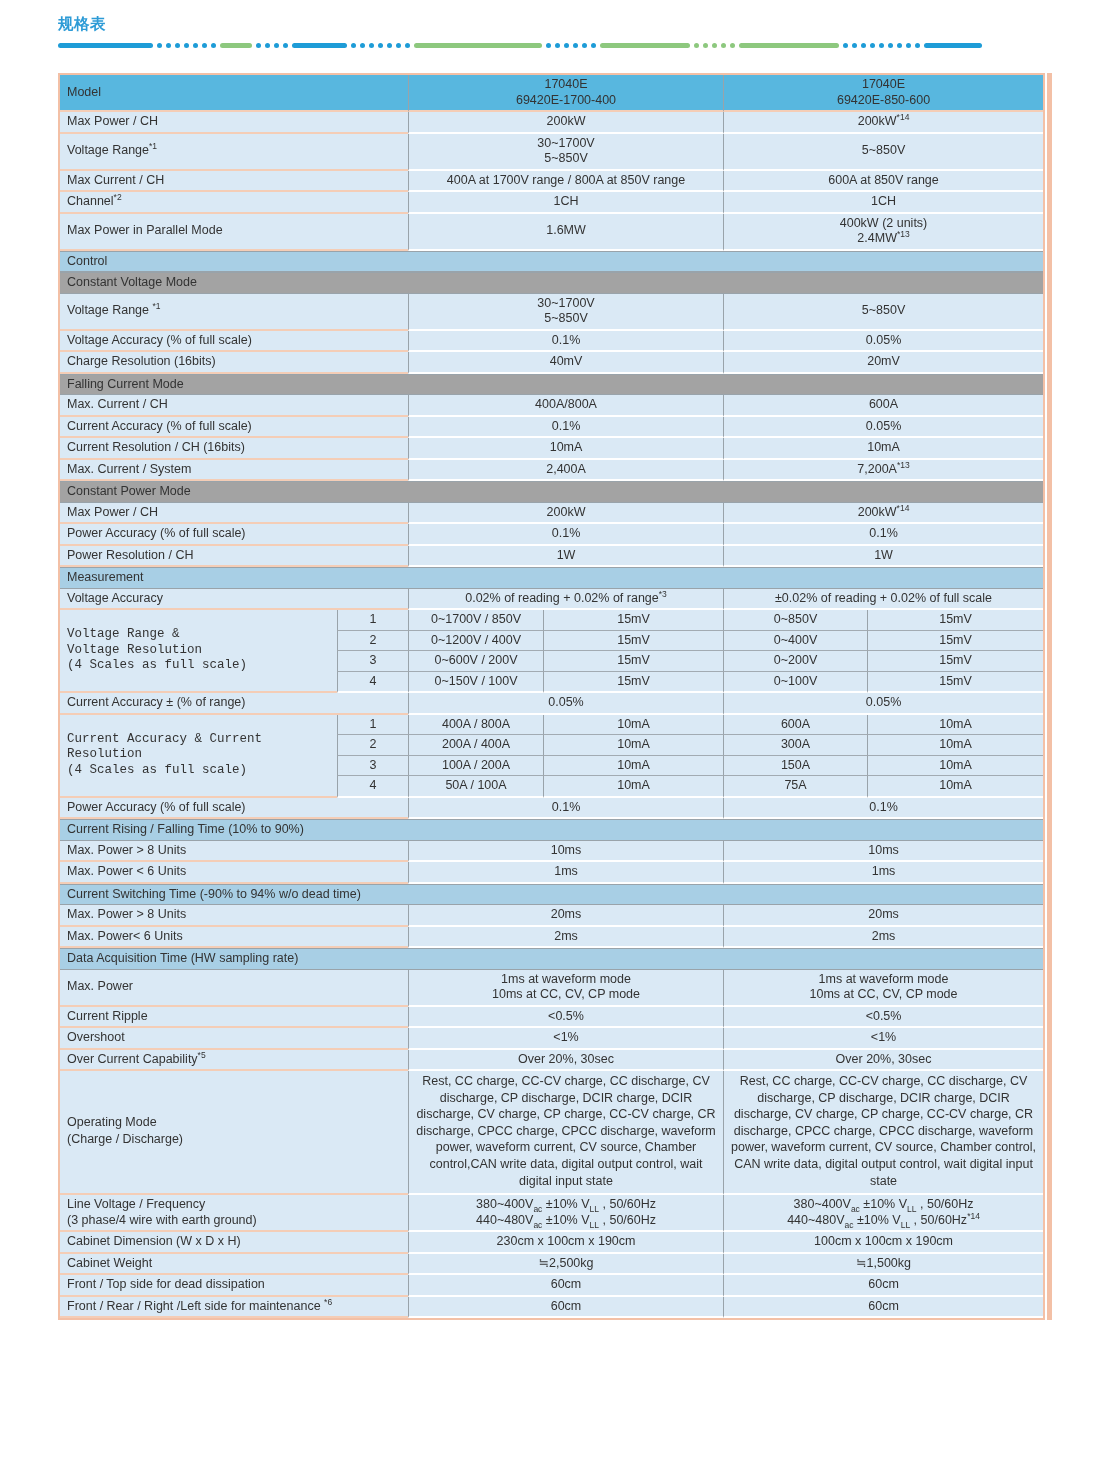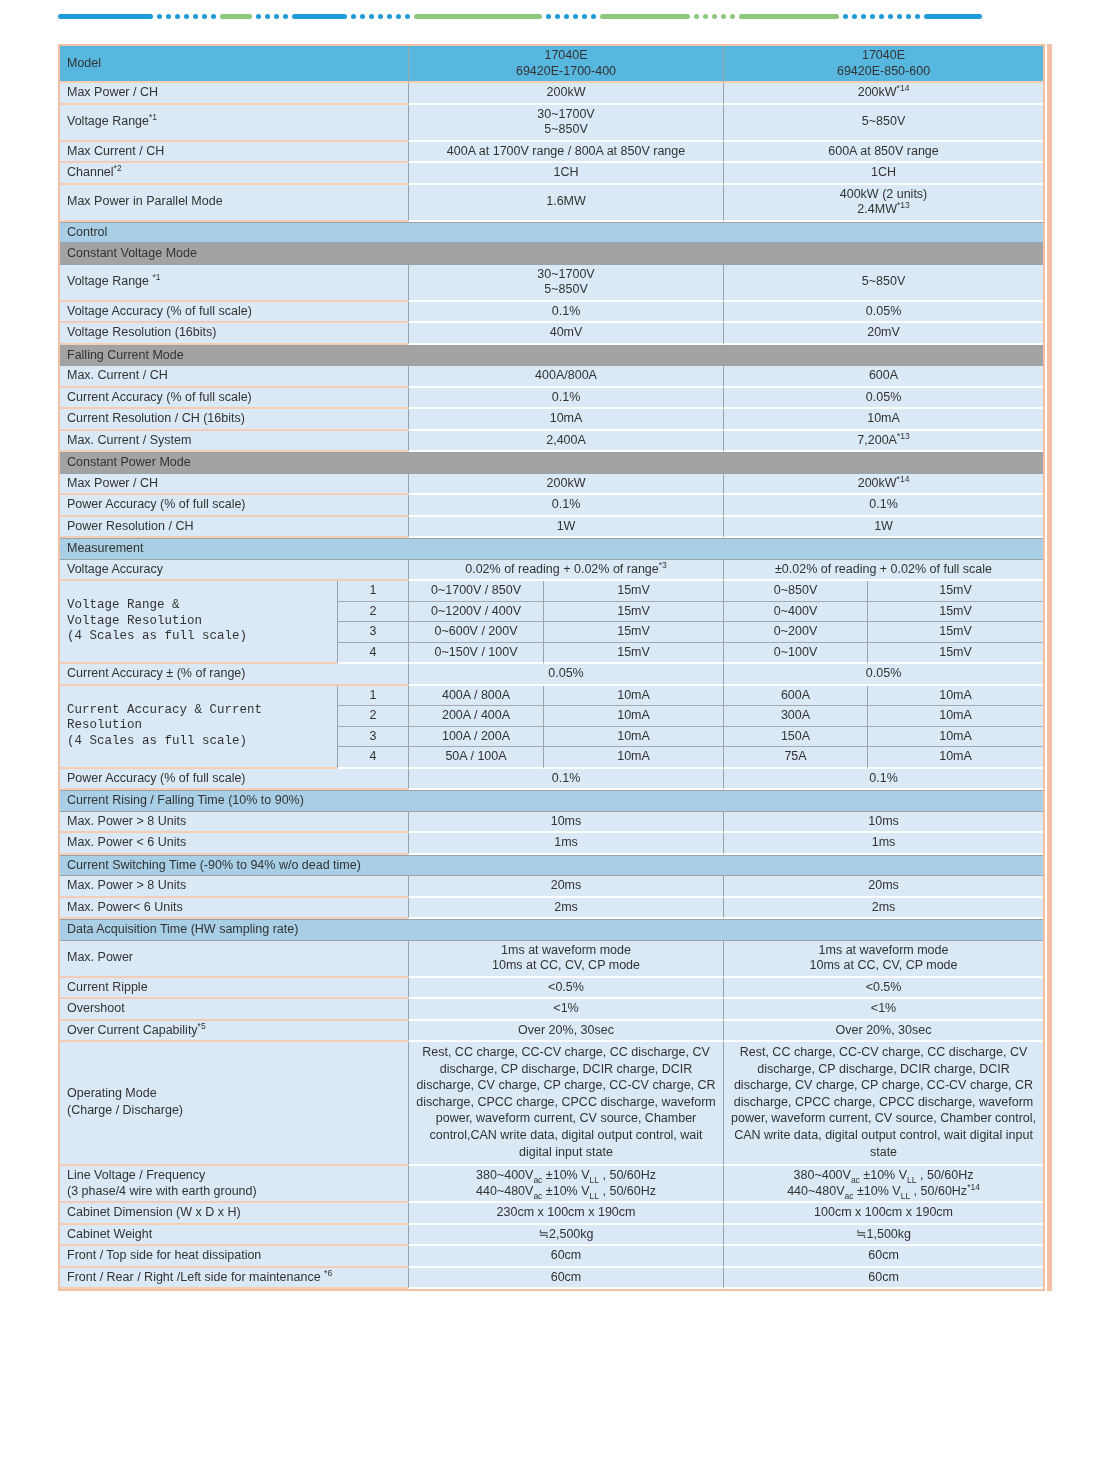--- a/index.html
+++ b/index.html
@@ -24,20 +24,21 @@
   td.sub{border-bottom:1px solid #A2ABB2;}
   tr.sublast td.sub{border-bottom:2px solid #ffffff;}
   td.sublbl{border-bottom:2px solid #F4CDB6;font-family:Liberation Mono, monospace;}
   td.op{line-height:16.6px;padding-bottom:4px;}
   sup,sub{font-size:8.5px;line-height:0;}
 </style>
 </head>
 <body>
 
 <div class="page">
+  <h1 class="title">规格表</h1>
   <div class="divider">
       <span class="bar" style="width: 95px; background: rgb(30, 156, 215);"></span>
       <span class="dot" style="background: rgb(30, 156, 215);"></span>
       <span class="dot" style="background: rgb(30, 156, 215);"></span>
       <span class="dot" style="background: rgb(30, 156, 215);"></span>
       <span class="dot" style="background: rgb(30, 156, 215);"></span>
       <span class="dot" style="background: rgb(30, 156, 215);"></span>
       <span class="dot" style="background: rgb(30, 156, 215);"></span>
       <span class="dot" style="background: rgb(30, 156, 215);"></span>
       <span class="bar" style="width: 32px; background: rgb(141, 200, 126);"></span>
@@ -130,21 +131,21 @@
             <td class="lbl" colspan="2">Voltage Range <sup>*1</sup></td>
             <td class="val" colspan="2">30~1700V<br>5~850V</td>
             <td class="val" colspan="2">5~850V</td>
           </tr>
           <tr class="datarow">
             <td class="lbl" colspan="2">Voltage Accuracy (% of full scale)</td>
             <td class="val" colspan="2">0.1%</td>
             <td class="val" colspan="2">0.05%</td>
           </tr>
           <tr class="datarow">
-            <td class="lbl" colspan="2">Voltage Resolution (16bits)</td>
+            <td class="lbl" colspan="2">Charge Resolution (16bits)</td>
             <td class="val" colspan="2">40mV</td>
             <td class="val" colspan="2">20mV</td>
           </tr>
           <tr class="sec sec2">
             <td class="sec-td" colspan="6">Falling Current Mode</td>
           </tr>
           <tr class="datarow">
             <td class="lbl" colspan="2">Max. Current / CH</td>
             <td class="val" colspan="2">400A/800A</td>
             <td class="val" colspan="2">600A</td>
@@ -321,21 +322,21 @@
             <td class="lbl" colspan="2">Cabinet Dimension (W x D x H)</td>
             <td class="val" colspan="2">230cm x 100cm x 190cm</td>
             <td class="val" colspan="2">100cm x 100cm x 190cm</td>
           </tr>
           <tr class="datarow">
             <td class="lbl" colspan="2">Cabinet Weight</td>
             <td class="val" colspan="2">≒2,500kg</td>
             <td class="val" colspan="2">≒1,500kg</td>
           </tr>
           <tr class="datarow">
-            <td class="lbl" colspan="2">Front / Top side for heat dissipation</td>
+            <td class="lbl" colspan="2">Front / Top side for dead dissipation</td>
             <td class="val" colspan="2">60cm</td>
             <td class="val" colspan="2">60cm</td>
           </tr>
           <tr class="datarow">
             <td class="lbl" colspan="2">Front / Rear / Right /Left side for maintenance <sup>*6</sup></td>
             <td class="val" colspan="2">60cm</td>
             <td class="val" colspan="2">60cm</td>
           </tr>
         </tbody>
     </table>

